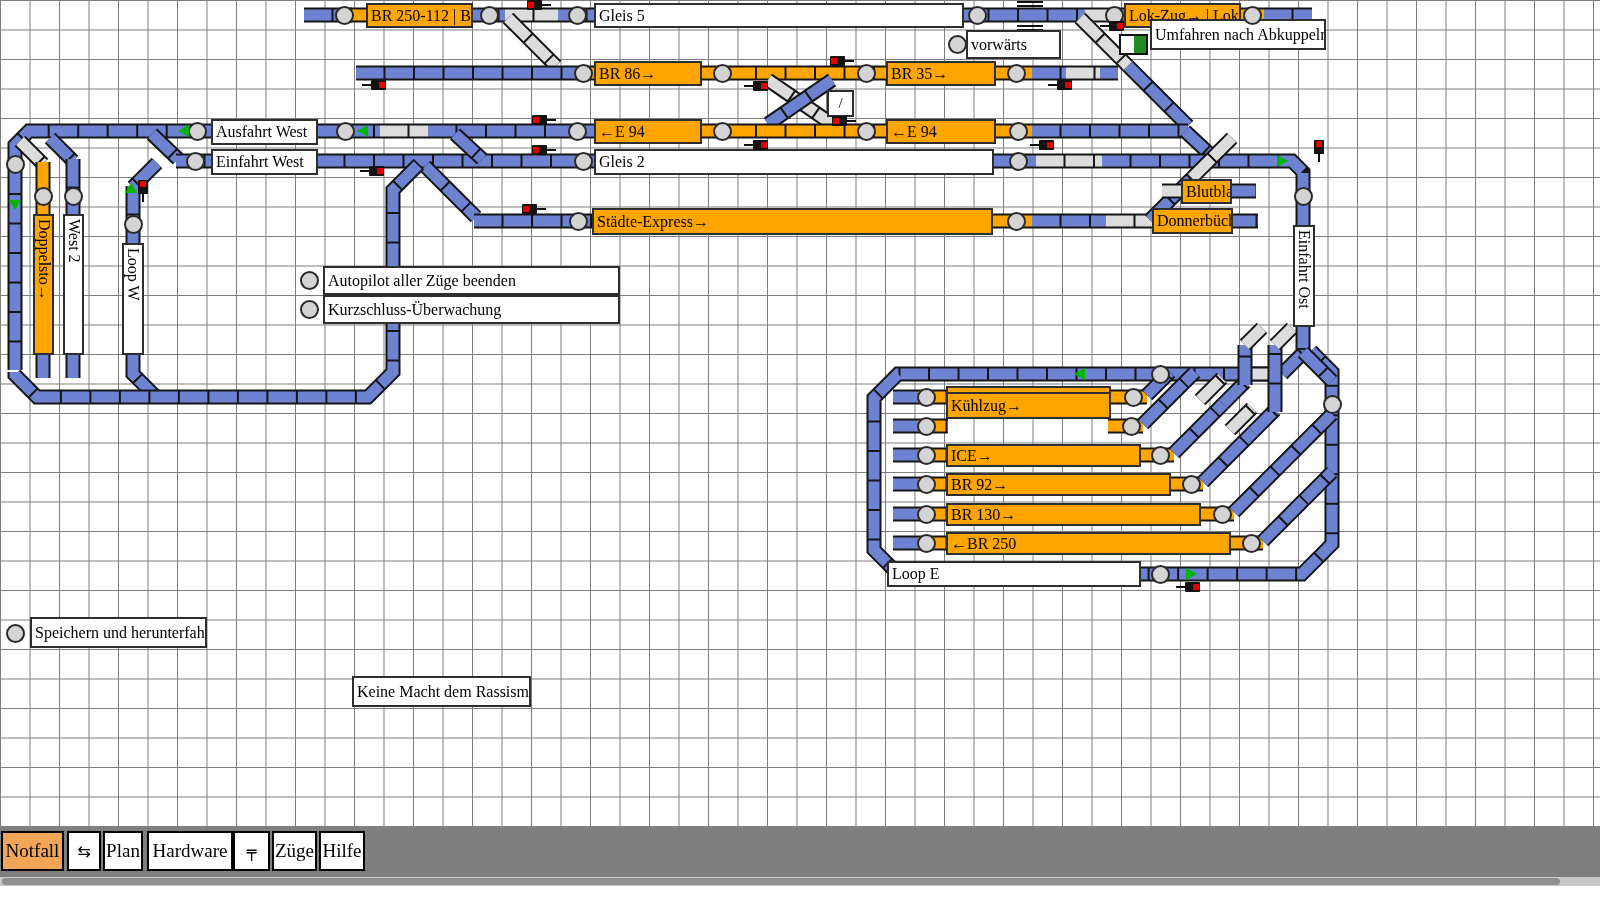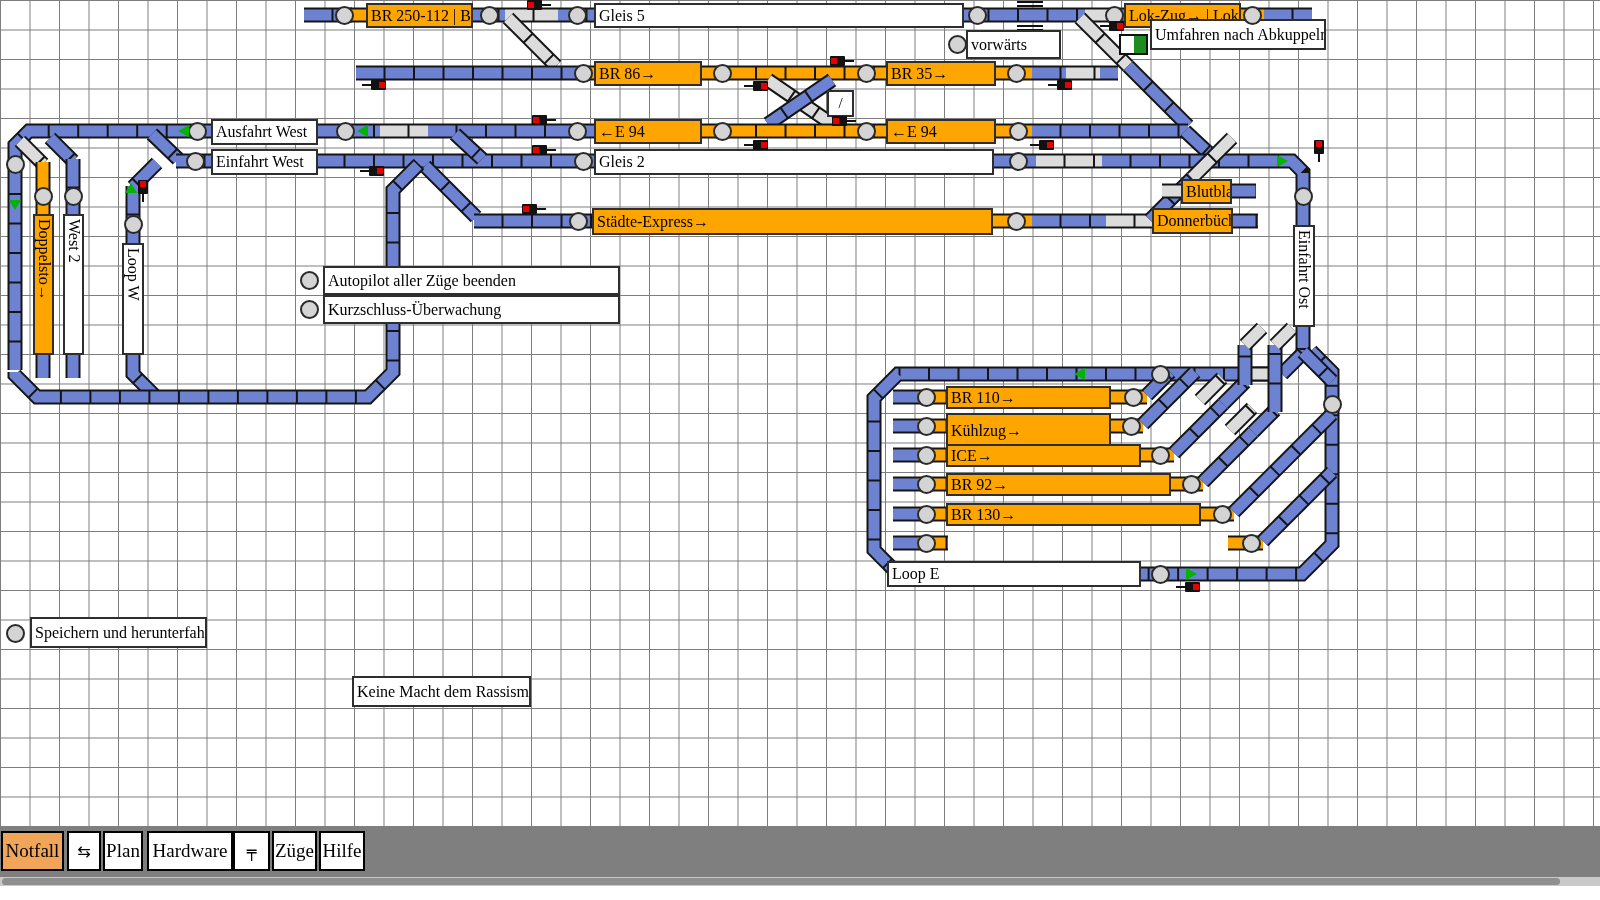--- a/index.html
+++ b/index.html
@@ -251,24 +251,25 @@
   <div class="lb occ" style="left:886px;top:119px;width:110px;height:25px">←E 94</div>
   <div class="lb" style="left:594px;top:149px;width:400px;height:26px">Gleis 2</div>
   <div class="lb occ" style="left:592px;top:208px;width:401px;height:27px">Städte-Express→</div>
   <div class="lb occ" style="left:1181px;top:179px;width:51px;height:25px">Blutblase</div>
   <div class="lb occ" style="left:1152px;top:208px;width:81px;height:26px">Donnerbüchse</div>
   <div class="lb vert" style="left:1293px;top:225px;width:22px;height:102px">Einfahrt Ost</div>
   <div class="lb occ vert" style="left:33px;top:214px;width:21px;height:141px">Doppelsto→</div>
   <div class="lb vert" style="left:63px;top:214px;width:21px;height:141px">West 2</div>
   <div class="lb vert" style="left:122px;top:243px;width:22px;height:112px">Loop W</div>
   <div class="lb occ" style="left:946px;top:386px;width:165px;height:23px">BR 110→</div>
-  <div class="lb occ" style="left:946px;top:413px;width:165px;height:35px">Kühlzug→</div>
+  <div class="lb occ" style="left:946px;top:392px;width:165px;height:27px">Kühlzug→</div>
   <div class="lb occ" style="left:946px;top:444px;width:195px;height:23px">ICE→</div>
   <div class="lb occ" style="left:946px;top:473px;width:225px;height:23px">BR 92→</div>
   <div class="lb occ" style="left:946px;top:503px;width:255px;height:23px">BR 130→</div>
+  <div class="lb occ" style="left:946px;top:532px;width:285px;height:23px">←BR 250</div>
   <div class="lb" style="left:887px;top:561px;width:254px;height:26px">Loop E</div>
 
   <div class="lb" style="left:323px;top:295px;width:297px;height:29px">Kurzschluss-Überwachung</div>
   <div class="lb" style="left:323px;top:266px;width:297px;height:29px">Autopilot aller Züge beenden</div>
   <div class="lb" style="left:30px;top:617px;width:177px;height:31px">Speichern und herunterfahren</div>
   <div class="lb" style="left:352px;top:676px;width:179px;height:31px">Keine Macht dem Rassismus!</div>
 <div class="cb" style="left: 334.5px; top: 5.5px;"></div>
     <div class="cb" style="left: 479.5px; top: 5.5px;"></div>
     <div class="cb" style="left: 567.5px; top: 5.5px;"></div>
     <div class="cb" style="left: 967.5px; top: 5.5px;"></div>

